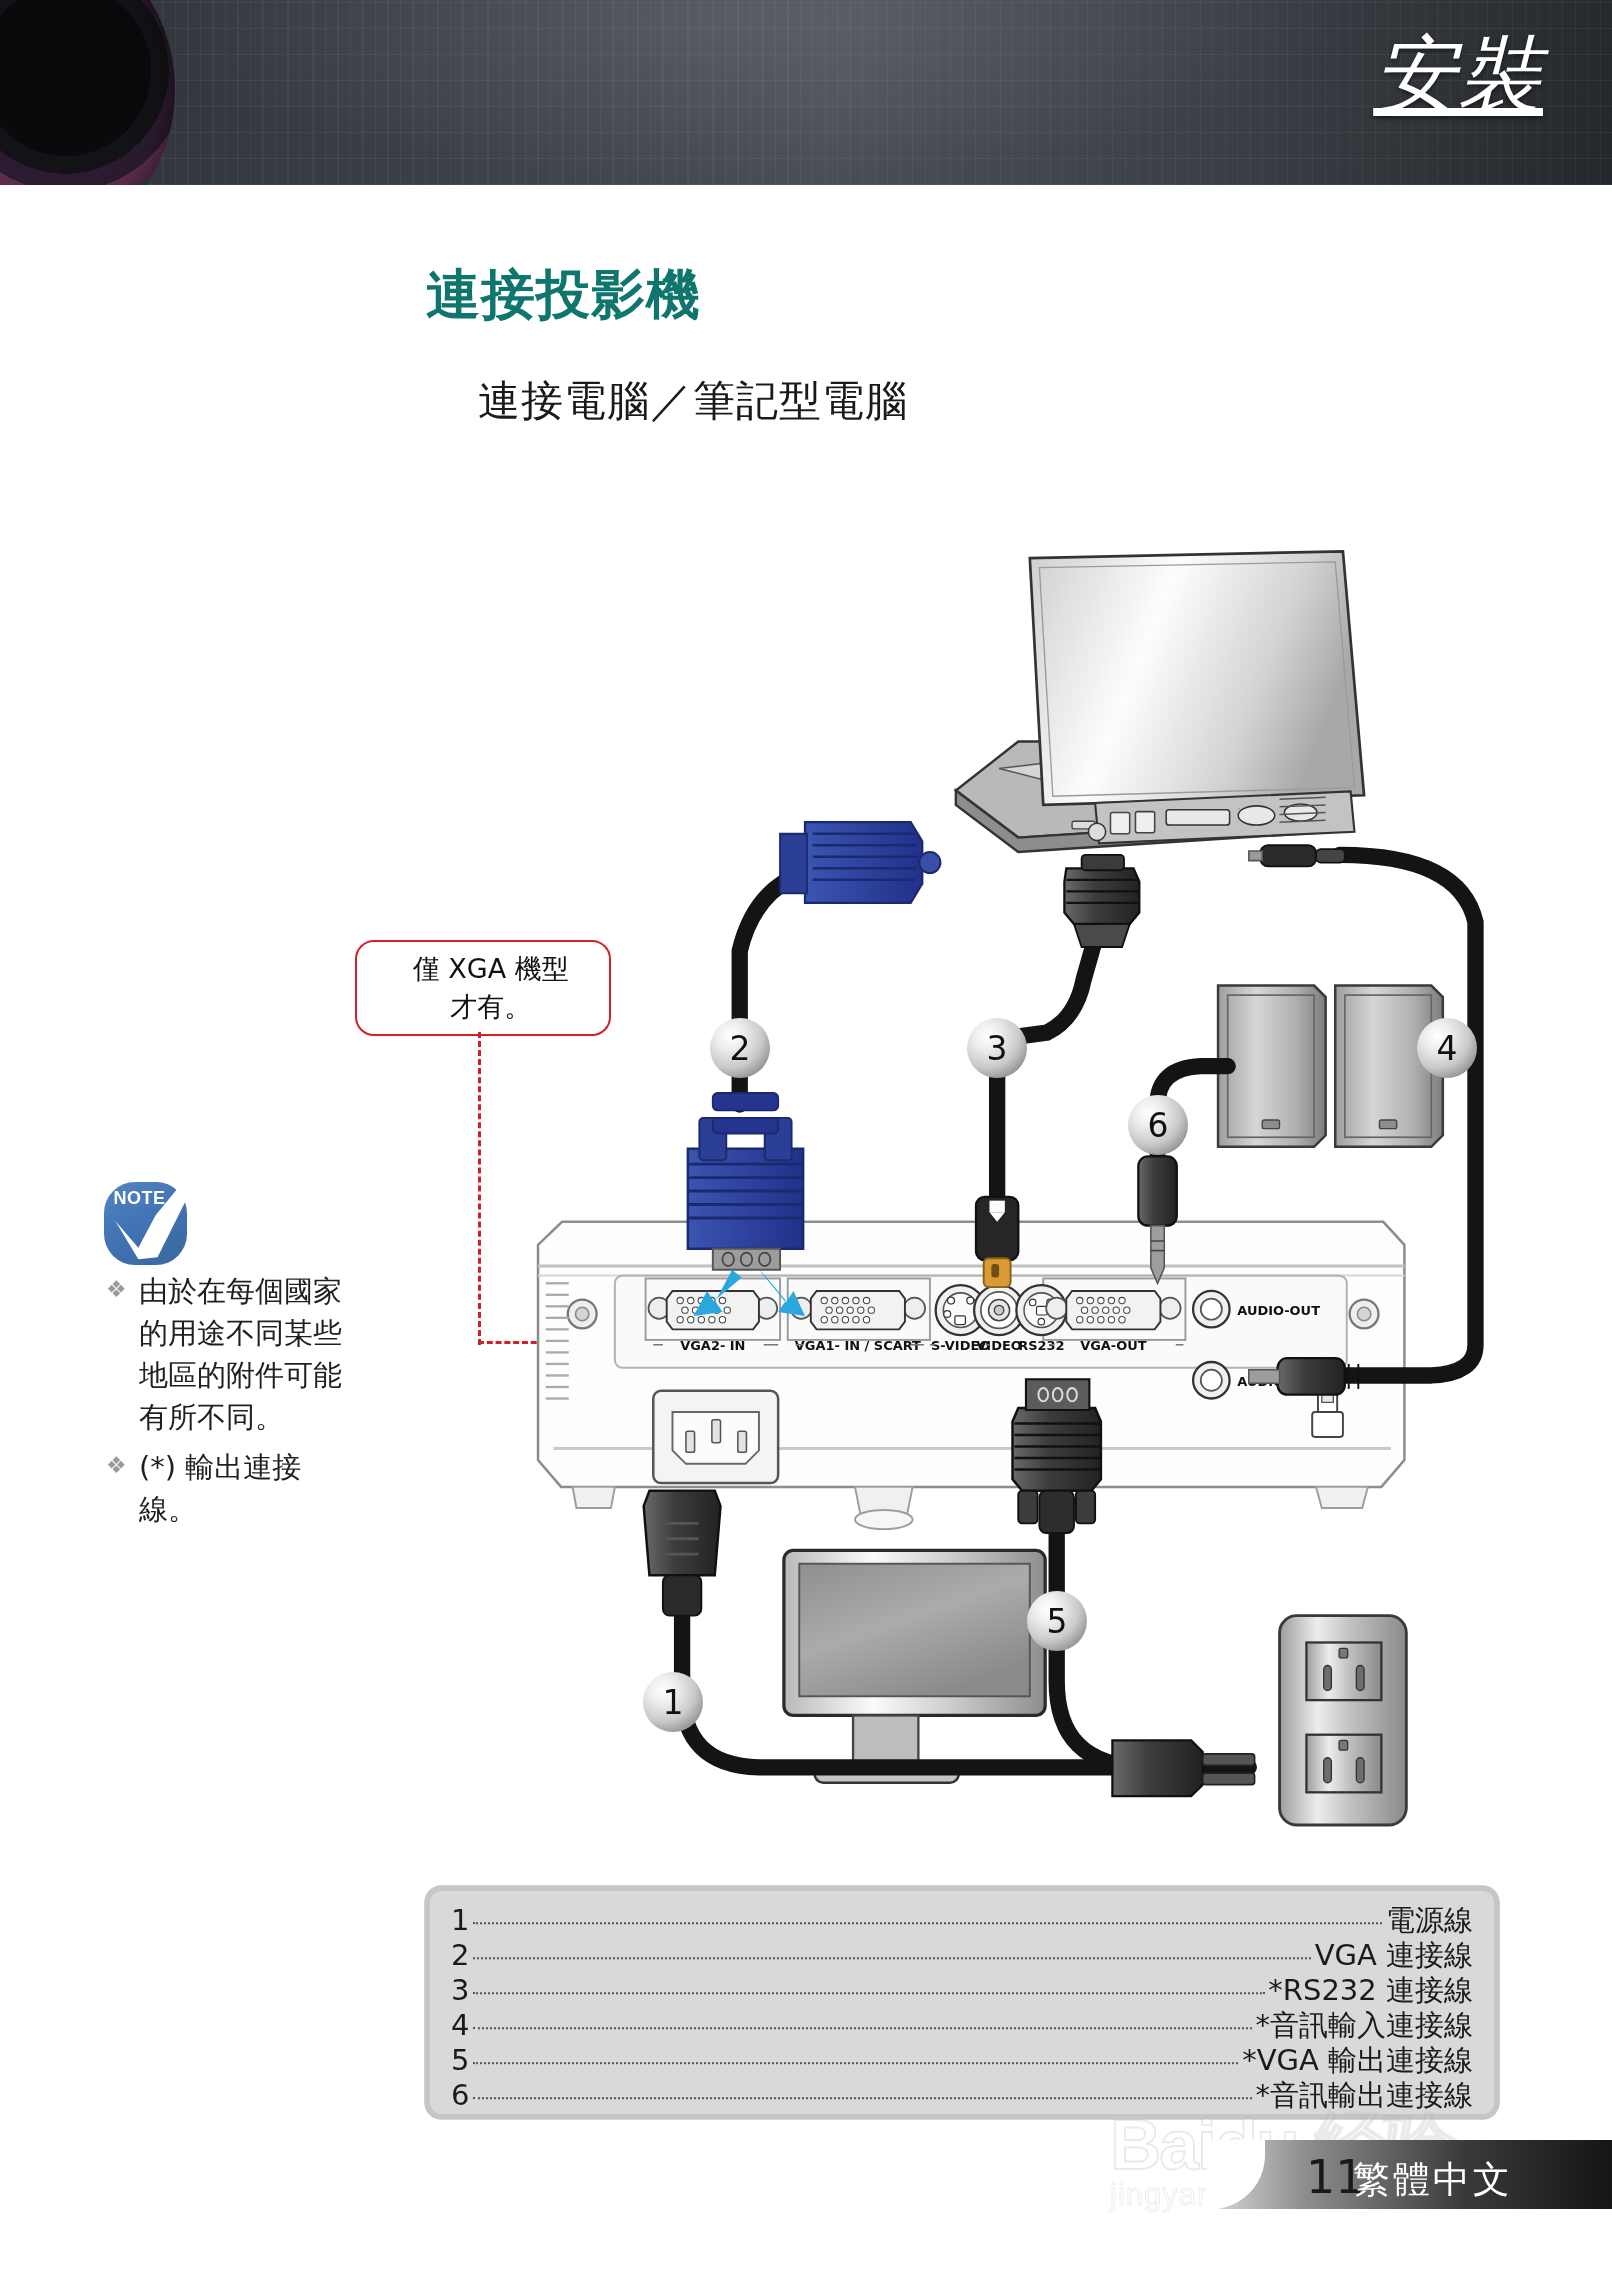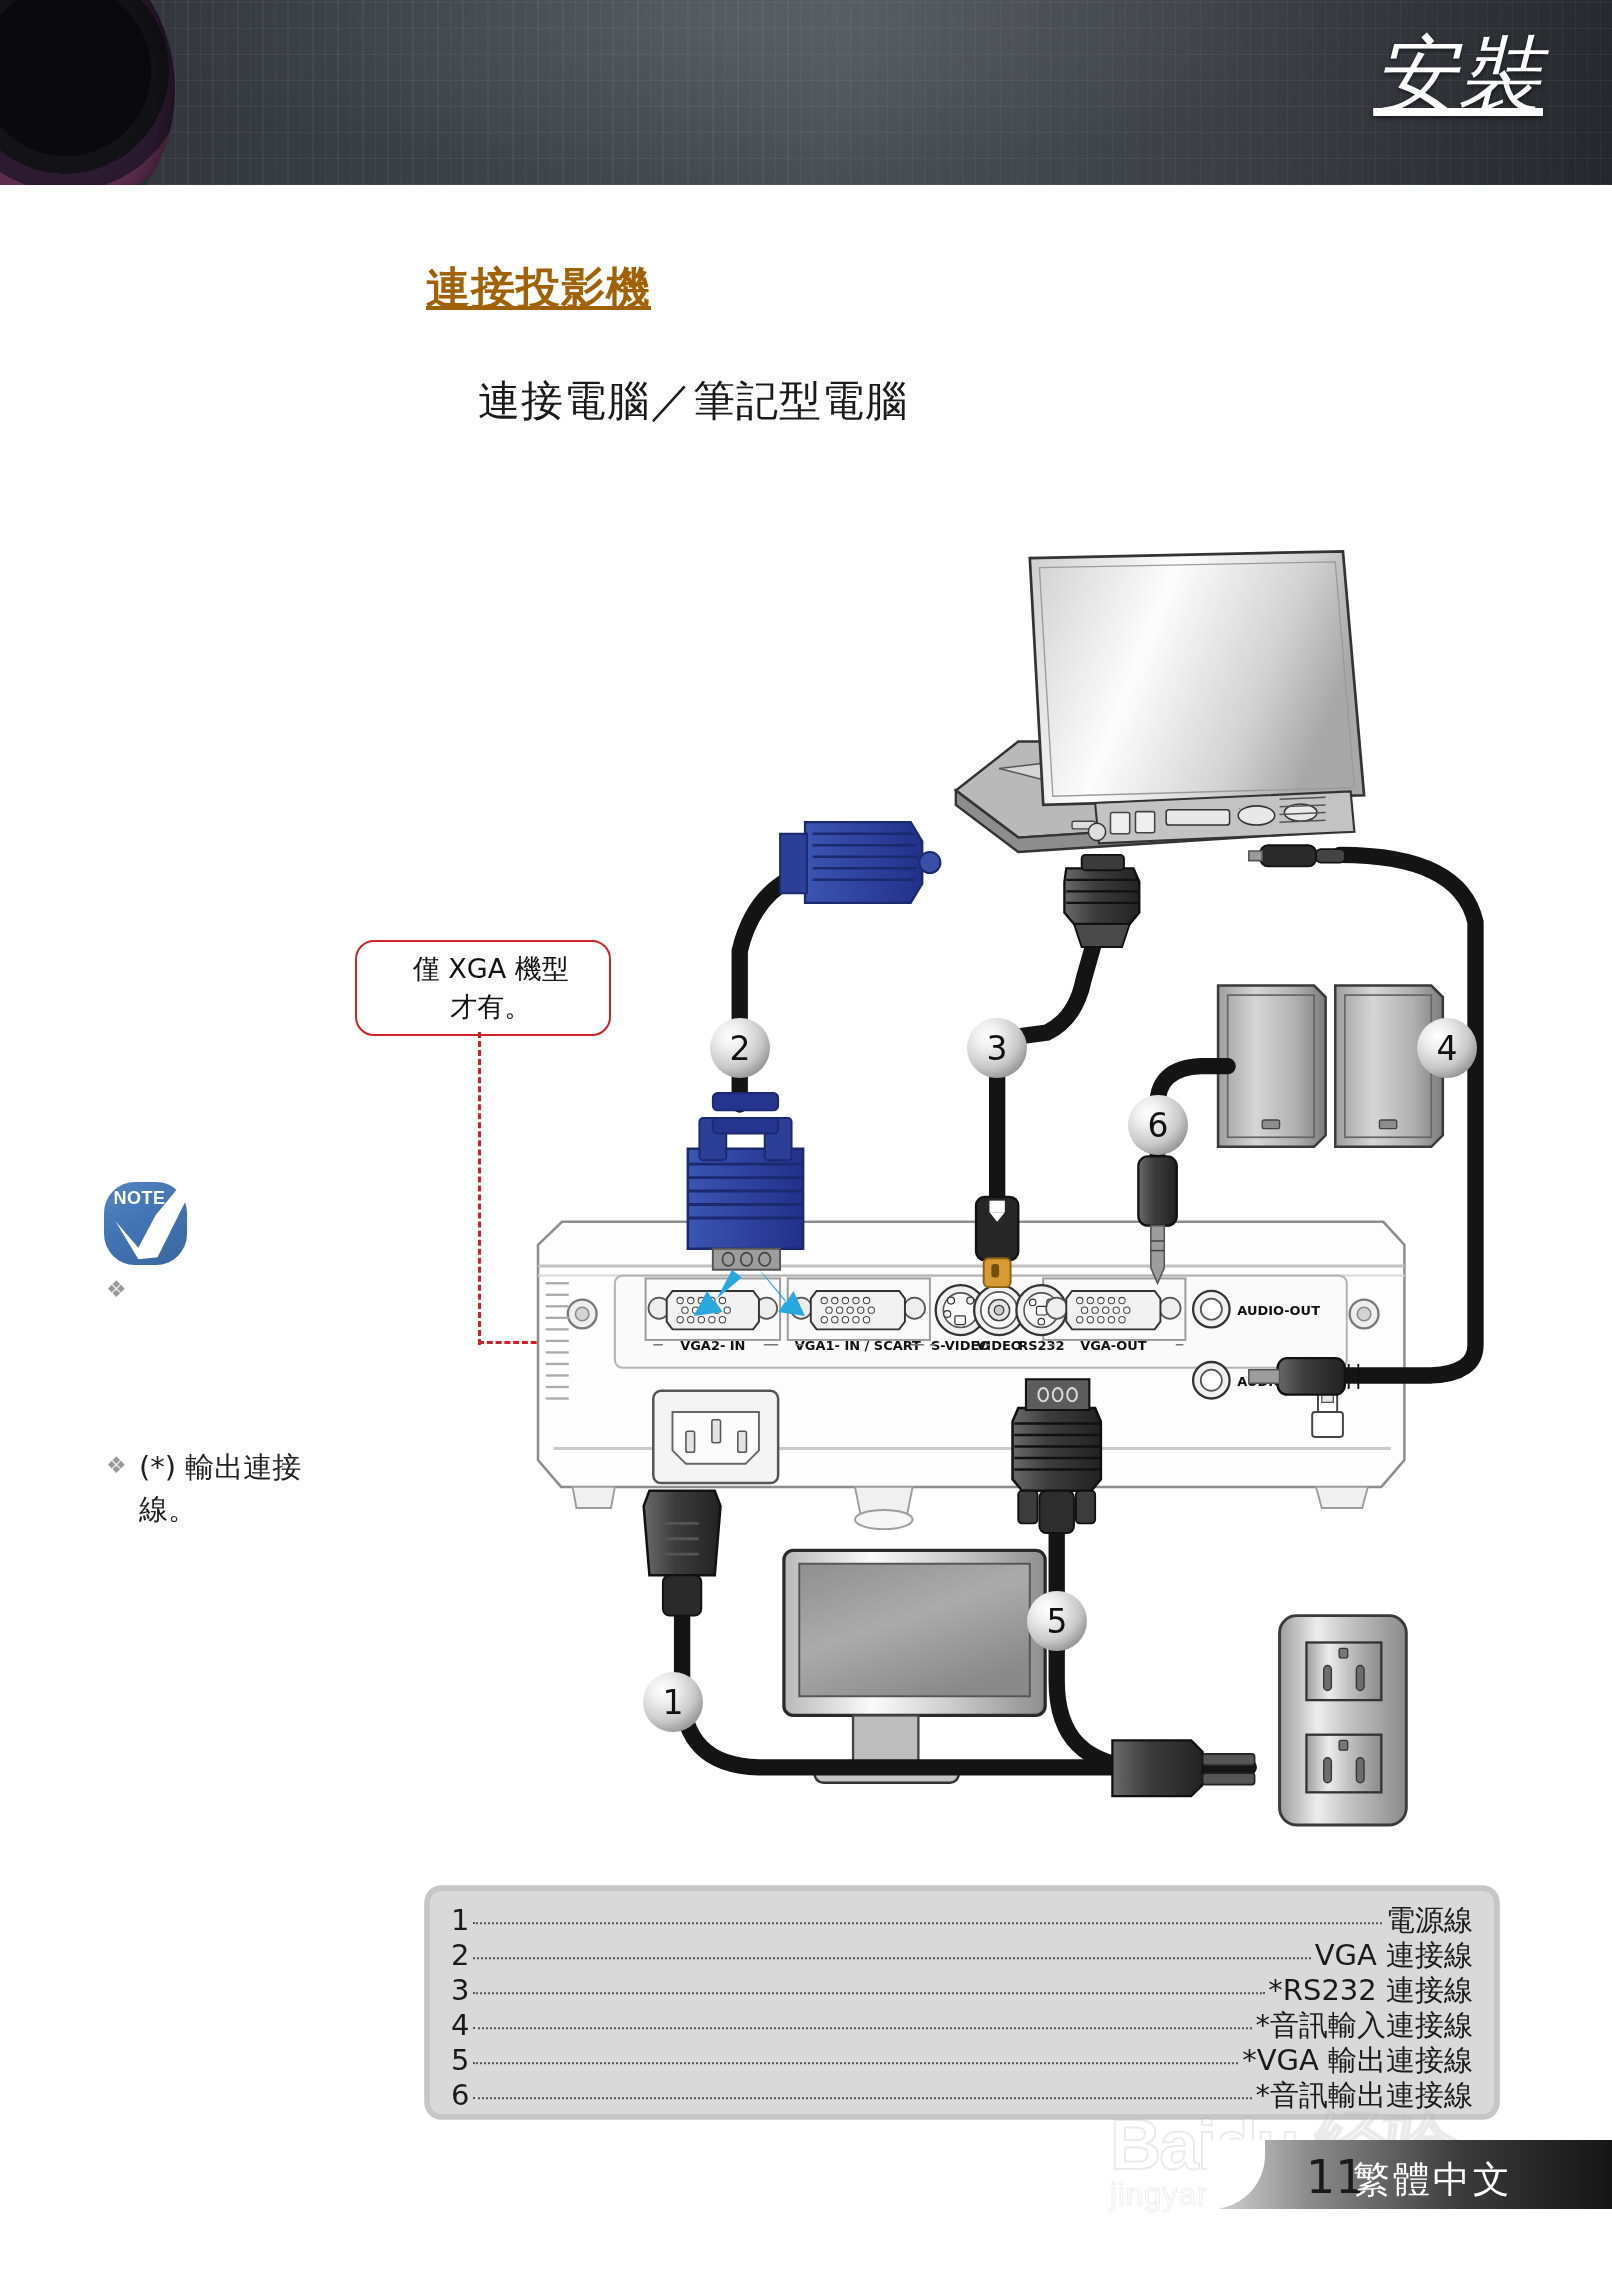--- a/index.html
+++ b/index.html
@@ -29,22 +29,22 @@
   #header-title{
     position:absolute;right:69px;top:33px;
     font-size:83px;line-height:1;color:#ffffff;letter-spacing:1.9px;
     font-family:"DejaVu Sans","Liberation Sans",sans-serif;font-weight:400;
     text-shadow:0 1.9px 4.8px rgba(0,0,0,.55);
     font-style:italic;
     text-decoration:underline;
   }
   
   #page-title{
-    position:absolute;left:426px;top:259px;font-size:44px;color:#a16207;
-    font-family:"DejaVu Sans","Liberation Sans",sans-serif;font-weight:bold;letter-spacing:1px;text-decoration:underline;
+    position:absolute;left:426px;top:259px;font-size:54px;color:#0f766e;
+    font-family:"DejaVu Sans","Liberation Sans",sans-serif;font-weight:bold;letter-spacing:1px;
   }
   #page-subtitle{
     position:absolute;left:478px;top:373px;font-size:42px;color:#1a1a1a;
     font-family:Liberation Mono, monospace;letter-spacing:1px;
   }
   
   #note-icon{
     position:absolute;left:104px;top:1182px;width:83px;height:83px;border-radius:31px;
     background:linear-gradient(150deg,#5585c2 0%,#4274b4 45%,#39679f 100%);
   }
@@ -166,20 +166,21 @@
 
 <div id="note-icon">
   <div id="note-icon-label">NOTE</div>
   <svg id="note-check" viewBox="0 0 120 108">
     <path d="M16 56 L40 84 L58 50 L96 4 L104 6 L60 94 L40 96 Z" fill="#ffffff"></path>
   </svg>
 </div>
 
 <div class="note-row" id="note-1">
   <div class="note-bullet">❖</div>
+  <div class="note-text">由於在每個國家的用途不同某些地區的附件可能有所不同。</div>
 </div>
 <div class="note-row" id="note-2">
   <div class="note-bullet">❖</div>
   <div class="note-text">(*) 輸出連接線。</div>
 </div>
 
 <div id="xga-callout">
   <div id="xga-callout-text">僅 XGA 機型
 才有。</div>
 </div>

